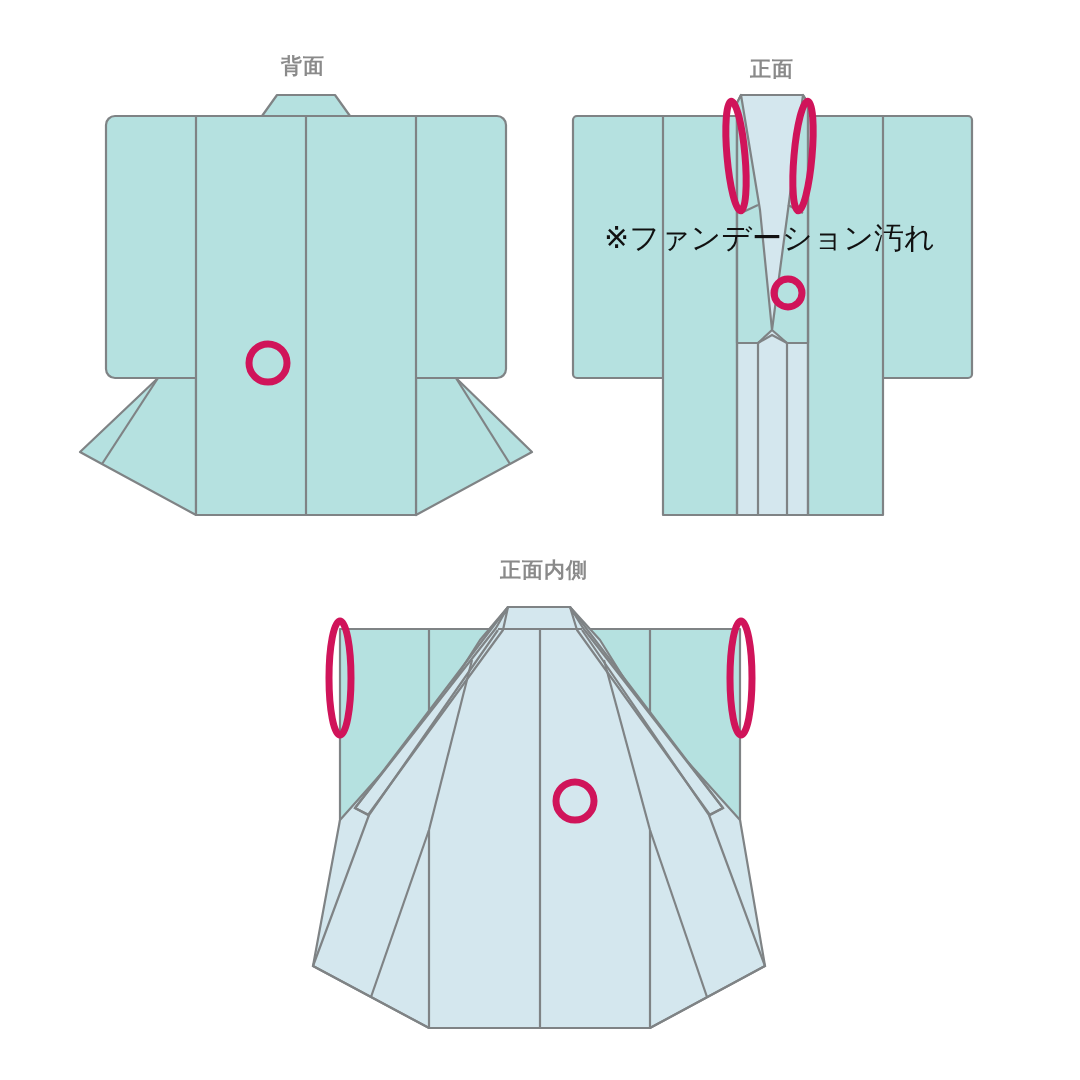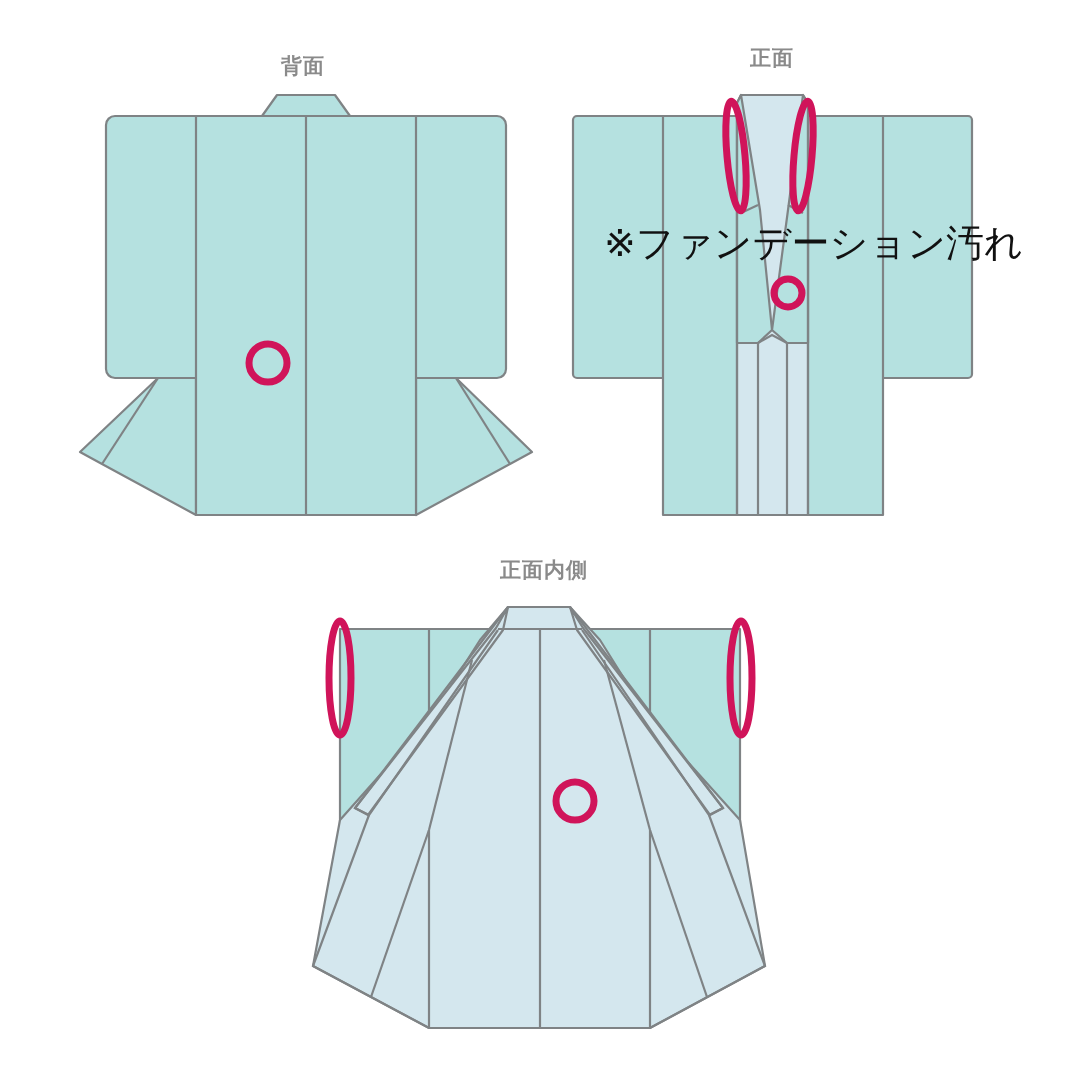--- a/index.html
+++ b/index.html
@@ -1,29 +1,29 @@
 <!DOCTYPE html>
 <html><head>
 <meta charset="utf-8">
 <style>
   html, body { margin: 0; padding: 0; background: #ffffff; }
   body { width: 1080px; height: 1080px; position: relative; overflow: hidden; font-family: "DejaVu Sans", sans-serif; }
   .label { position: absolute; color: #8a8a8a; font-weight: bold; font-size: 21px; text-align: center; letter-spacing: 1px; }
-  .note { position: absolute; color: #111111; font-size: 38px; white-space: nowrap; }
+  .note { position: absolute; color: #111111; font-size: 30px; white-space: nowrap; }
   svg { position: absolute; left: 0; top: 0; }
   .out { fill: #b5e1e0; stroke: #7f8385; stroke-width: 2.2; stroke-linejoin: round; }
   .inn { fill: #d4e7ee; stroke: #7f8385; stroke-width: 2.2; stroke-linejoin: round; }
   .ln { stroke: #7f8385; stroke-width: 2.2; fill: none; }
   .mark { fill: none; stroke: #d0145a; stroke-width: 7; }
 </style>
 </head>
 <body>
 
 <div class="label" style="left:253px; top:52px; width:100px;">背面</div>
-<div class="label" style="left:722px; top:44px; width:100px;">正面</div>
+<div class="label" style="left:722px; top:55px; width:100px;">正面</div>
 <div class="label" style="left:464px; top:556px; width:160px;">正面内側</div>
 
 <svg width="1080" height="1080" viewBox="0 0 1080 1080">
 
   <g>
 
     <polygon class="out" points="262,116 277,95 335,95 350,116"></polygon>
 
     <polygon class="out" points="158,378 196,378 196,515 102,464 80,452"></polygon>
     <polygon class="out" points="416,378 456,378 532,452 510,464 416,515"></polygon>

